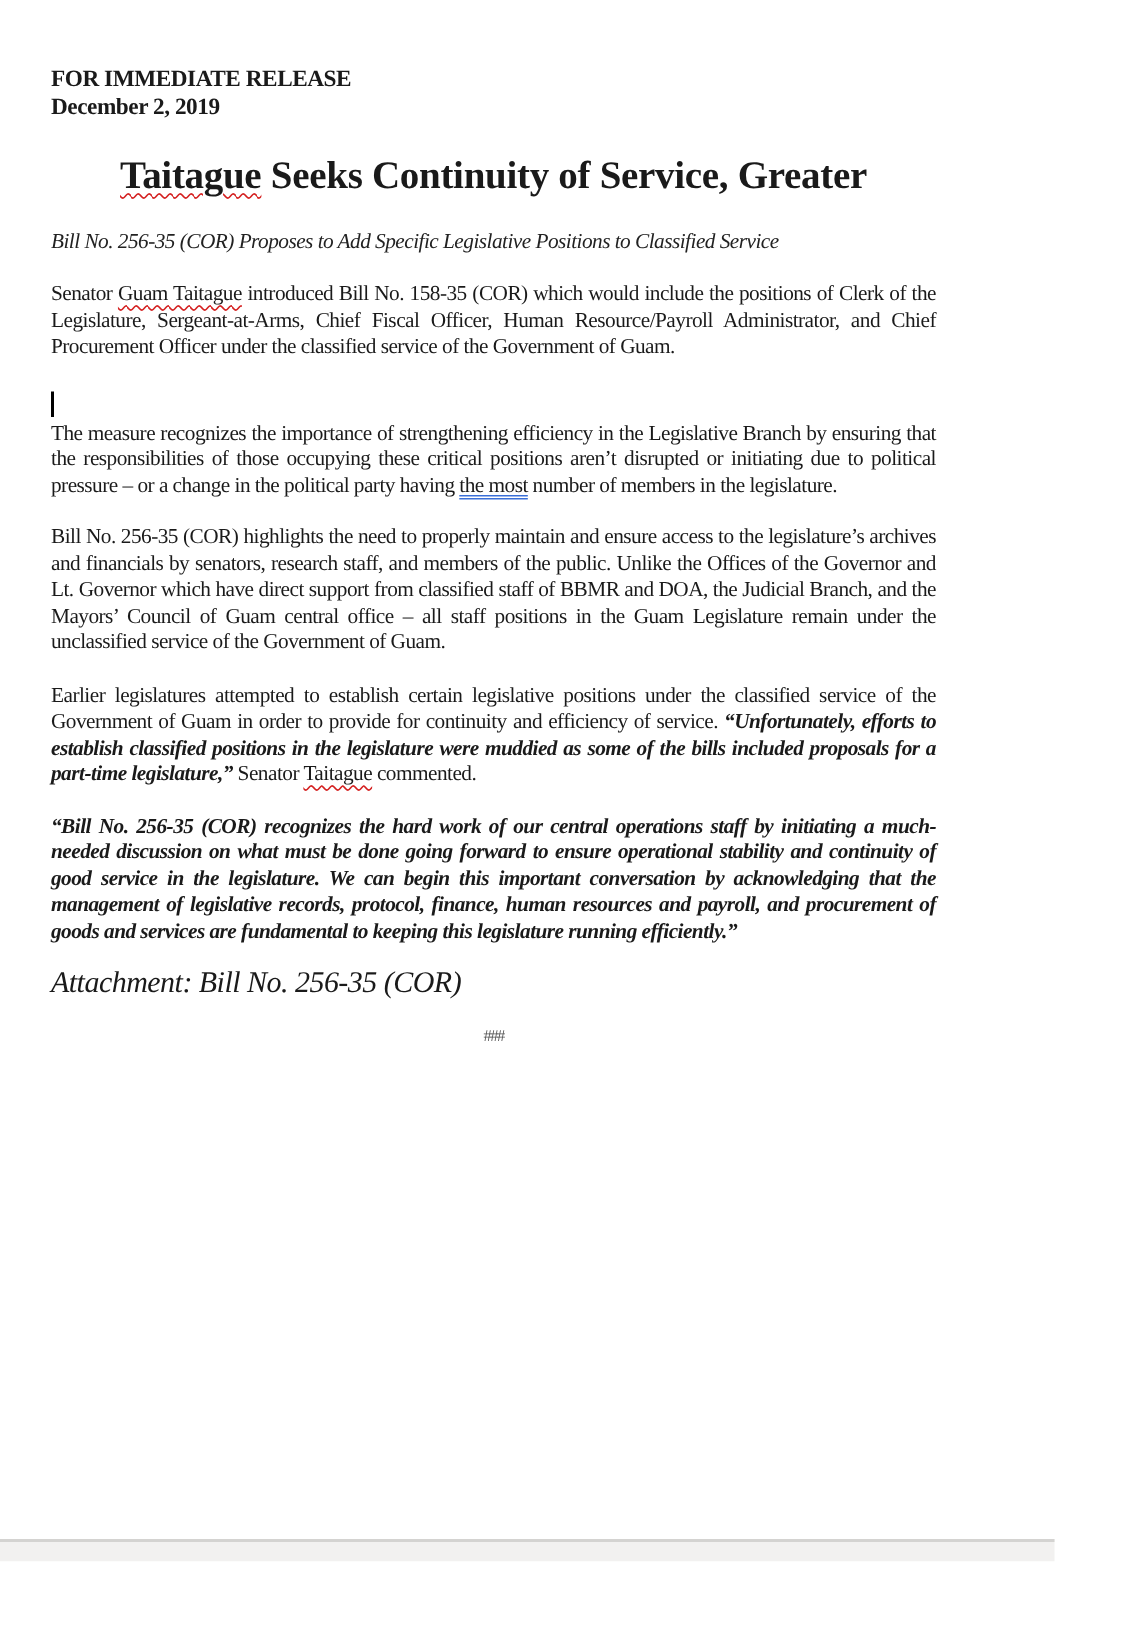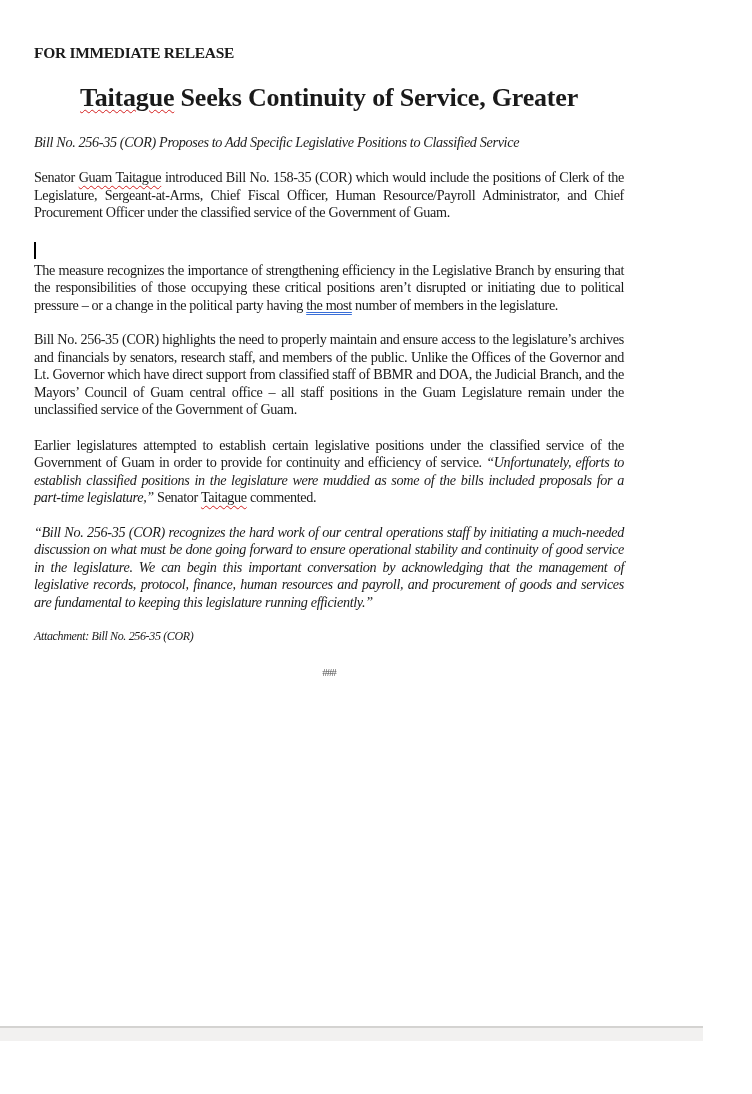--- a/index.html
+++ b/index.html
@@ -95,25 +95,25 @@
       text-decoration: underline double #3a6fd8;
       text-underline-offset: 2px;
     }
     .link {
       color: #2a5bd7;
       font-style: italic;
       text-decoration: underline;
     }
     .quote-bold-italic {
       font-style: italic;
-      font-weight: normal;
+      font-weight: bold;
     }
     .attachment {
       font-style: italic;
-      font-size: 12px;
+      font-size: 20px;
       line-height: 17.5px;
       margin-top: 17px;
       letter-spacing: -0.35px;
     }
     .page-break {
       position: absolute;
       left: 0;
       top: 1026px;
       width: 703px;
       height: 15px;
@@ -130,20 +130,21 @@
       background: #ffffff;
     }
   </style>
 </head>
 <body>
 
 <div class="page">
   <div class="content">
 
     <p class="release-line">FOR IMMEDIATE RELEASE</p>
+    <p class="release-line">December 2, 2019</p>
 
     <h1 class="headline">
       <span class="squiggle">Taitague</span><span> Seeks Continuity of Service, Greater</span><br>
     </h1>
 
     <p class="subhead">Bill No. 256-35 (COR) Proposes to Add Specific Legislative Positions to Classified Service</p>
 
     <p class="body p1">
       <span>Senator </span><span class="squiggle">Guam Taitague</span><span> introduced Bill No. 158-35 (COR) which would include the positions of Clerk of the Legislature, Sergeant-at-Arms, Chief Fiscal Officer, Human Resource/Payroll Administrator, and Chief Procurement Officer under the classified service of the Government of Guam.</span>
     </p>

